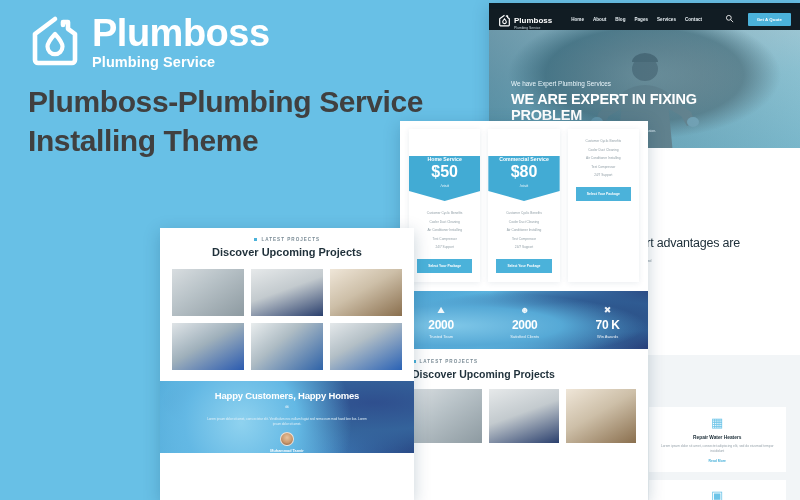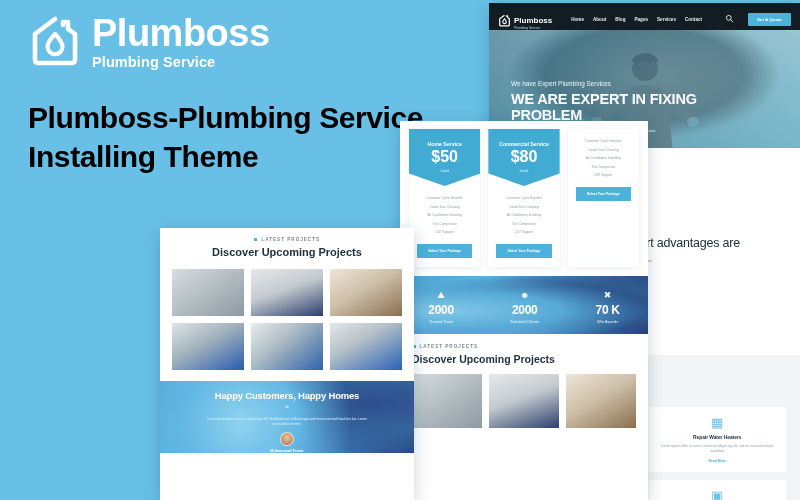--- a/index.html
+++ b/index.html
@@ -18,21 +18,21 @@
   .logo-text { padding-top: 3px; }
   .logo-title {
     font-size: 38px; font-weight: bold; color: #fff; line-height: 0.95;
     letter-spacing: -0.5px;
   }
   .logo-sub {
     font-size: 14.5px; font-weight: bold; color: #fff; letter-spacing: 0.1px;
     margin-top: 3px;
   }
   .headline {
-    margin-top: 28px; color: #000000; font-weight: bold; font-size: 30px;
+    margin-top: 12px; color: #404040; font-weight: bold; font-size: 30px;
     line-height: 1.3; letter-spacing: -0.4px;
   }
 
   
   .panel {
     position: absolute; background: #fff; overflow: hidden;
     box-shadow: 0 4px 16px rgba(10,50,80,0.22);
   }
 
   
@@ -97,22 +97,23 @@
   .svc-more { font-size: 3.4px; color: #4bb2da; margin-top: 5px; font-weight: bold; }
 
   
   #pricing-panel { left: 400px; top: 121px; width: 248px; height: 379px; }
   .pricing-head { text-align: center; padding: 7px 0 4px; }
   .eyebrow.center { justify-content: center; }
   .pricing-head h2 { font-size: 12px; color: #1f303a; font-weight: bold; margin-top: 4px; }
   .price-grid { display: grid; grid-template-columns: repeat(3, 1fr); gap: 8px; padding: 8px 9px 0; }
   .price-card { background: #fff; box-shadow: 0 1px 6px rgba(20,60,90,0.09); }
   .price-top {
-    background: #42abd4; color: #fff; text-align: center; padding: 12px 2px 13px;
+    background: #42abd4; color: #fff; text-align: center; padding: 0 2px 13px;
     clip-path: polygon(0 0, 100% 0, 100% 78%, 50% 100%, 0 78%);
+    margin-top: 27px;
   }
   .price-name { font-size: 5.2px; font-weight: bold; }
   .price-amt { font-size: 16px; font-weight: bold; margin-top: 2px; line-height: 1; }
   .price-per { font-size: 4.2px; margin-top: 3px; opacity: .92; }
   .price-feats { padding: 10px 4px 6px; display: flex; flex-direction: column; gap: 4.5px; }
   .price-feats li { list-style: none; text-align: center; font-size: 3.2px; color: #93a0a8; }
   .price-btn {
     display: block; margin: 4px auto 9px; background: #4bb2da; color: #fff;
     font-size: 3.4px; font-weight: bold; padding: 5px 4px; text-align: center; width: 78%;
   }

